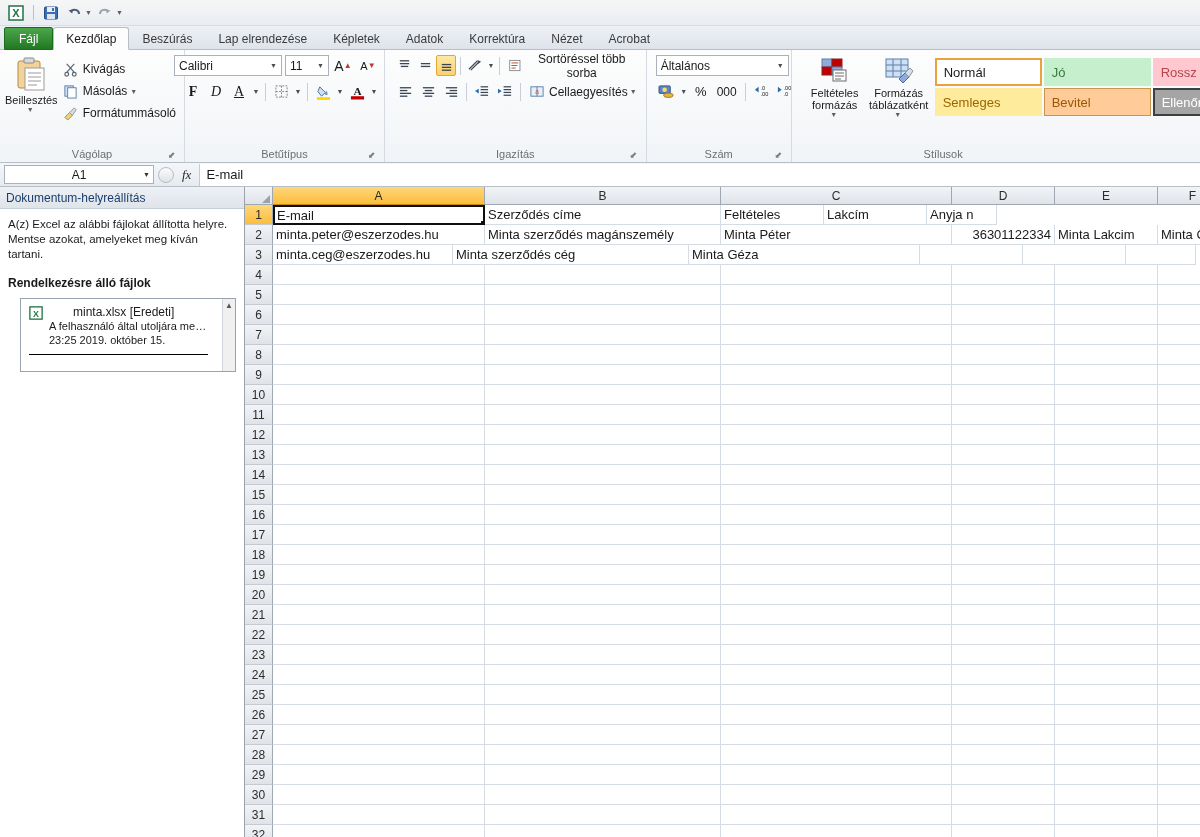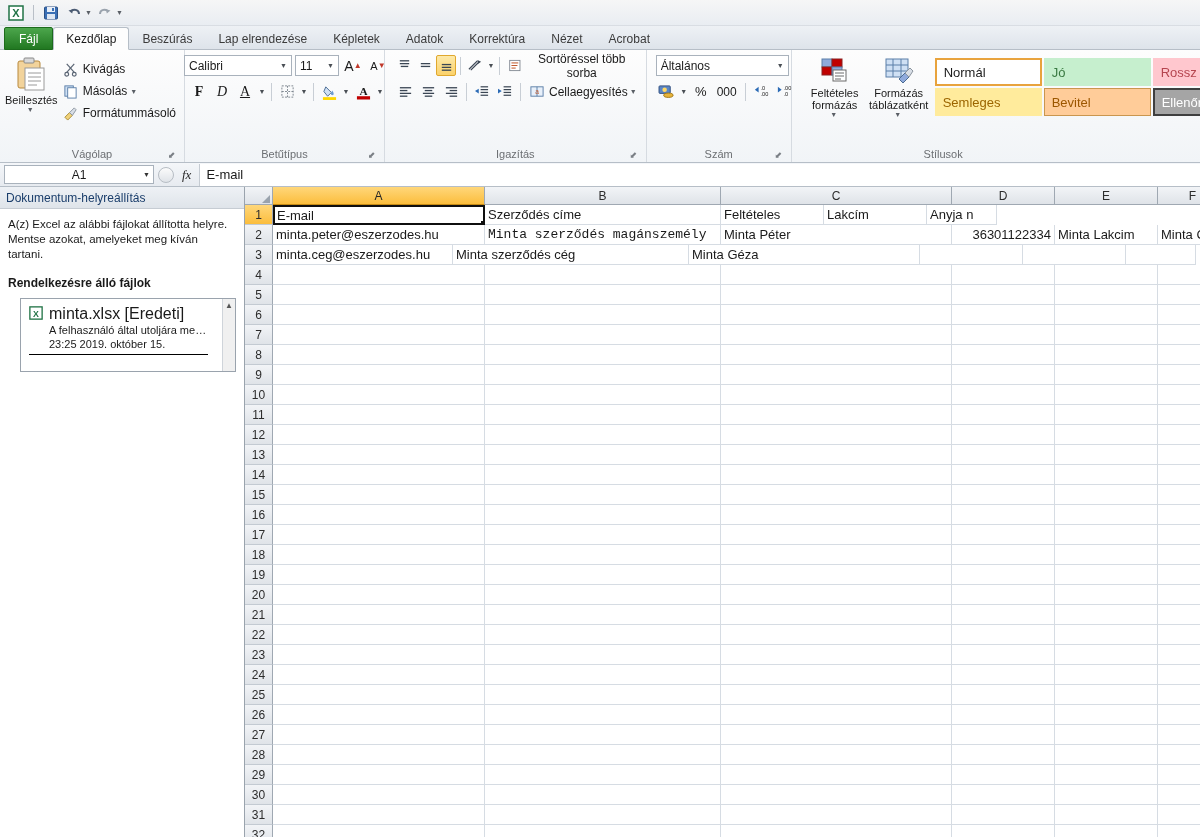--- a/index.html
+++ b/index.html
@@ -183,21 +183,21 @@
     margin: 8px 8px 0 20px;
     border: 1px solid #9aa3ad;
     background: #fff;
     height: 74px;
     display: flex;
     position: relative;
   }
   .rec-list-inner { flex: 1; padding: 6px 4px 0 8px; position: relative; }
   .rec-file { display: flex; gap: 6px; }
   .rec-file-text { font-size: 11px; line-height: 14px; }
-  .rec-file-name { font-size: 16px; }
+  .rec-file-name { font-size: 12px; margin-left: 24px; }
   .rec-underline { position: absolute; left: 8px; right: 14px; bottom: 16px; height: 1px; background: #000; }
   .rec-scroll {
     width: 13px; background: #f0f0f0; border-left: 1px solid #cfd4da;
     display: flex; flex-direction: column; align-items: center; padding-top: 2px;
   }
   .rec-scroll-up { font-size: 8px; color: #555; }
 
   
   .gridwrap { flex: 1; overflow: hidden; position: relative; background: #fff; }
   .colhdr-row { display: flex; height: 18px; }
@@ -350,21 +350,21 @@
           </div>
         </div>
       </div>
       <div class="rgroup-title">
         <span>Vágólap</span>
         <span class="dialog-launcher">⬋</span>
       </div>
     </div>
 
     <div class="rgroup" style="width:200px">
-      <div class="rgroup-body" style="flex-direction:column; align-items:center; padding-left:4px;">
+      <div class="rgroup-body" style="flex-direction:column; align-items:flex-end; padding-left:4px;">
         <div class="font-row1">
           <div class="combo" style="width:108px">
             <span class="cv">Calibri</span>
             <span class="ca">▼</span>
           </div>
           <div class="combo" style="width:44px">
             <span class="cv">11</span>
             <span class="ca">▼</span>
           </div>
           <div class="btn-sq">
@@ -703,21 +703,21 @@
         <div class="cells-col" id="gridcells">
             <div class="grid-row">
               <div class="cell active" style="width: 212px;">E-mail</div>
               <div class="cell" style="width: 236px;">Szerződés címe</div>
               <div class="cell" style="width: 103px;">Feltételes</div>
               <div class="cell" style="width: 103px;">Lakcím</div>
               <div class="cell" style="width: 70px;">Anyja n</div>
             </div>
             <div class="grid-row">
               <div class="cell" style="width: 212px;">minta.peter@eszerzodes.hu</div>
-              <div class="cell" style="width: 236px; font-family: Liberation Mono, monospace;">Minta szerződés magánszemély</div>
+              <div class="cell" style="width: 236px;">Minta szerződés magánszemély</div>
               <div class="cell" style="width: 231px;">Minta Péter</div>
               <div class="cell num" style="width: 103px;">36301122334</div>
               <div class="cell" style="width: 103px;">Minta Lakcim</div>
               <div class="cell" style="width: 70px;">Minta G</div>
             </div>
             <div class="grid-row">
               <div class="cell" style="width: 180px;">minta.ceg@eszerzodes.hu</div>
               <div class="cell" style="width: 236px;">Minta szerződés cég</div>
               <div class="cell" style="width: 231px;">Minta Géza</div>
               <div class="cell" style="width: 103px;"></div>

